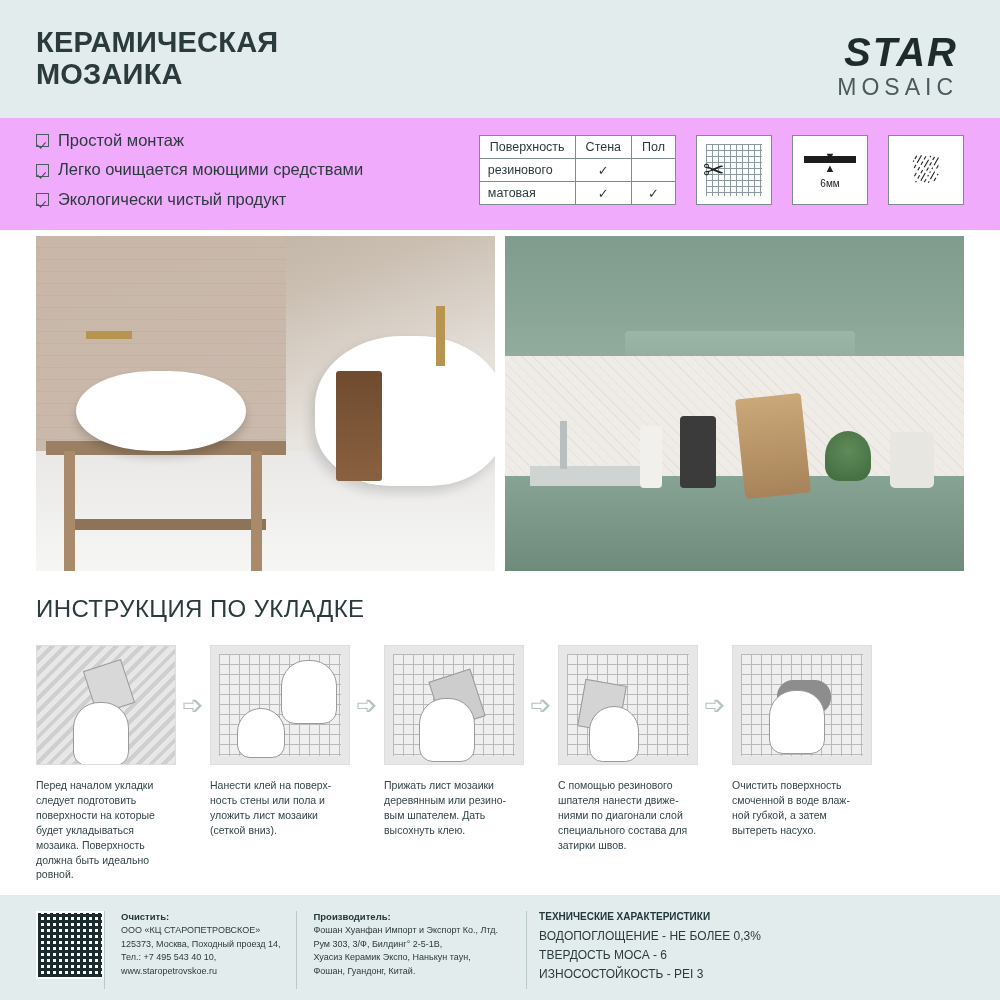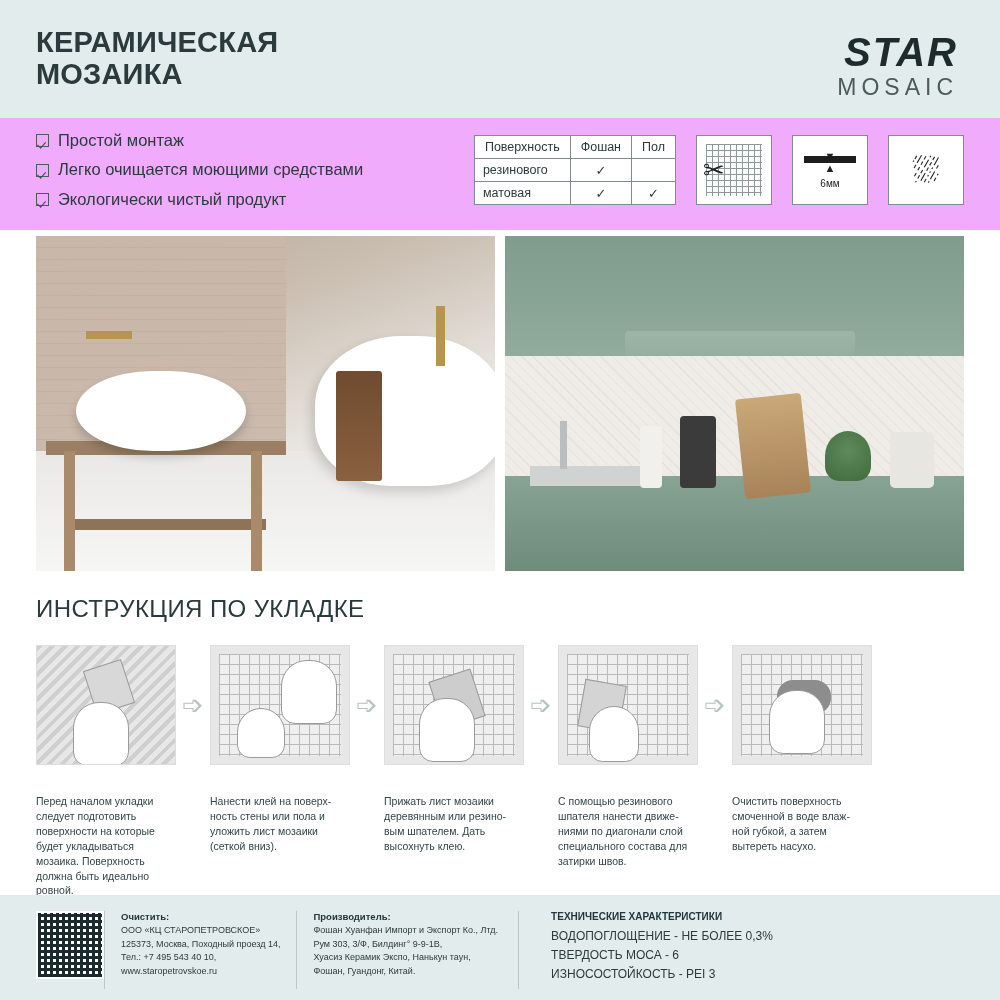--- a/index.html
+++ b/index.html
@@ -211,21 +211,21 @@
   .trowel { position:absolute; width:40px; height:46px; background:#d8d8d8;
     border:1.5px solid #9a9a9a; transform:rotate(-18deg); }
   .sponge { position:absolute; width:54px; height:34px; background:#8d8d8d;
     border-radius:16px; }
   .arrow {
     width:34px; height:120px;
     display:flex; align-items:center; justify-content:center;
     color:#b7c2c2; font-size:26px;
   }
   .step-text {
-    font-size:10.5px; line-height:1.42; color:#33454a; margin-top:29px;
+    font-size:10.5px; line-height:1.42; color:#33454a; margin-top:13px;
     width:138px; white-space:pre-line;
   }
   
   .footer {
     position:absolute; left:0; bottom:0; width:1000px; height:105px;
     background:#e3ecec;
     display:flex; align-items:flex-start;
     padding:16px 36px 0 36px;
   }
   .qr {
@@ -233,21 +233,21 @@
     background:
       repeating-linear-gradient(0deg,#1b2b2d 0 3px,transparent 3px 6px),
       repeating-linear-gradient(90deg,#1b2b2d 0 3px,#ffffff 3px 6px);
     background-color:#ffffff;
     border:2px solid #ffffff;
   }
   .fcol { padding:0 16px; border-left:1px solid #b9c8c8; height:78px; }
   .fcol:first-of-type { border-left:none; }
   .fhead { font-size:9.5px; font-weight:bold; color:#22373b; margin-bottom:2px; }
   .ftext { font-size:9px; line-height:1.5; color:#2b3a3c; white-space:pre-line; }
-  .tech { border-left:1px solid #b9c8c8; padding-left:32px; margin-left:4px; height:78px; }
+  .tech { border-left:1px solid #b9c8c8; padding-left:12px; margin-left:12px; height:78px; }
   .tech-title { font-size:10px; font-weight:bold; color:#22373b; margin-bottom:5px;}
   .tech-line { font-size:12px; line-height:1.6; color:#2b3a3c; }
 </style>
 </head>
 <body>
 
 <div class="page">
 
   <div class="header">
     <div class="title">КЕРАМИЧЕСКАЯ
@@ -272,21 +272,21 @@
         <span class="chk"></span>
         <span>Экологически чистый продукт</span>
       </div>
     </div>
 
     <div class="icon-row">
       <table class="surface">
         <tbody>
             <tr>
           <th>Поверхность</th>
-          <th>Фошан</th>
+          <th>Стена</th>
           <th>Пол</th>
         </tr>
         <tr>
           <td class="rowhead">резинового</td>
           <td class="tick">✓</td>
           <td class="tick"></td>
         </tr>
         <tr>
           <td class="rowhead">матовая</td>
           <td class="tick">✓</td>
@@ -431,21 +431,21 @@
       <div class="fhead">Очистить:</div>
       <div class="ftext">ООО «КЦ СТАРОПЕТРОВСКОЕ»
 125373, Москва, Походный проезд 14,
 Тел.: +7 495 543 40 10,
 www.staropetrovskoe.ru</div>
     </div>
 
     <div class="fcol">
       <div class="fhead">Производитель:</div>
       <div class="ftext">Фошан Хуанфан Импорт и Экспорт Ко., Лтд.
-Рум 303, 3/Ф, Билдинг° 9-9-1В,
+Рум 303, 3/Ф, Билдинг° 2-5-1В,
 Хуасиз Керамик Экспо, Нанькун таун,
 Фошан, Гуандонг, Китай.</div>
     </div>
 
     <div class="tech">
       <div class="tech-title">ТЕХНИЧЕСКИЕ ХАРАКТЕРИСТИКИ</div>
       <div class="tech-line">ВОДОПОГЛОЩЕНИЕ - НЕ БОЛЕЕ 0,3%</div>
       <div class="tech-line">ТВЕРДОСТЬ МОСА - 6</div>
       <div class="tech-line">ИЗНОСОСТОЙКОСТЬ - PEI 3</div>
     </div>

